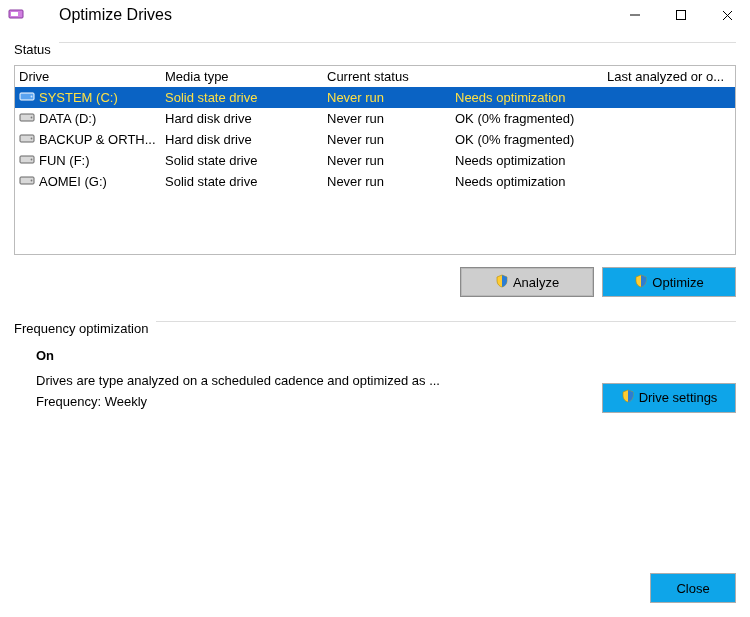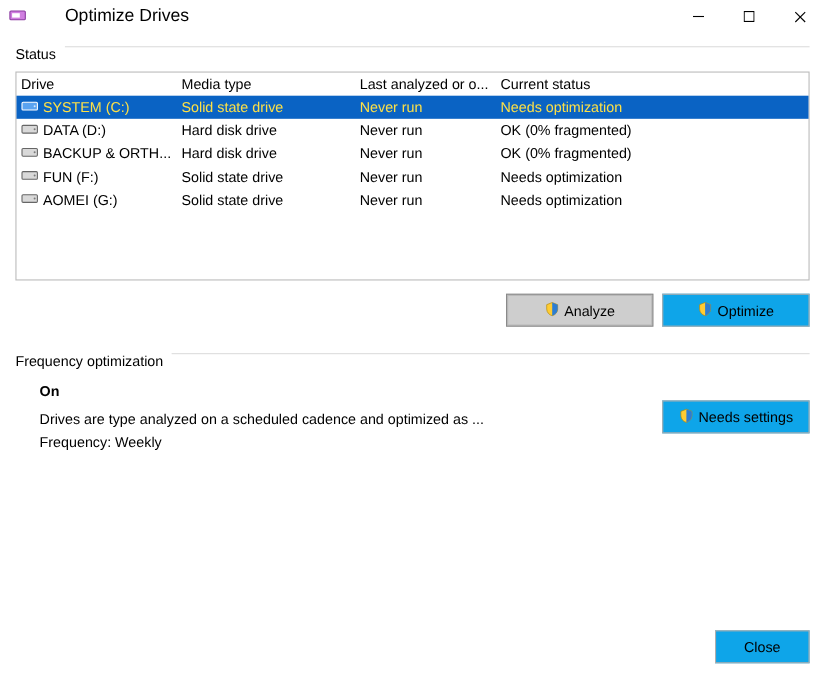--- a/index.html
+++ b/index.html
@@ -91,21 +91,21 @@
     gap: 4px;
     padding: 0 14px;
   }
   button.action.pressed {
     background:#cecece;
     border:1px solid #8a8a8a;
     box-shadow: inset 0 0 0 1px rgba(0,0,0,0.1);
   }
   .schedule-body { padding: 4px 0 0 22px; }
   .sched-on { font-weight: 600; margin-bottom: 8px; }
-  .sched-row { display:flex; align-items:center; }
+  .sched-row { display:flex; align-items:flex-end; }
   .sched-text { flex:1; line-height:1.6; }
   .footer {
     position: absolute;
     left:0; right:0; bottom:0;
     padding: 10px 14px 14px 14px;
     display:flex;
     flex-direction:column;
     gap:10px;
   }
   .footer-btns { display:flex; justify-content:flex-end; }
@@ -146,22 +146,22 @@
 
   <div class="section-head">
     <span class="label">Status</span>
     <span class="rule"></span>
   </div>
 
   <div class="drive-list">
     <div class="row hdr">
       <div class="cell c-drive">Drive</div>
       <div class="cell c-media">Media type</div>
+      <div class="cell c-stat">Current status</div>
       <div class="cell c-last">Last analyzed or o...</div>
-      <div class="cell c-stat">Current status</div>
     </div>
     <div id="drive-rows">
         <div class="row sel">
           <div class="cell c-drive">
         <span><svg class="drive-ico" viewBox="0 0 16 12">
     <rect x="1" y="3" width="14" height="7" rx="1" fill="#5aa3f0" stroke="#fff"></rect>
     <circle cx="12.5" cy="6.5" r="0.9" fill="#cfe5ff"></circle>
   </svg></span>
         <span>SYSTEM (C:)</span>
      </div>
@@ -255,21 +255,21 @@
       </div>
     </div>
     <div style="margin-left:auto; padding-top:2px;">
       <button class="action">
         <span>
           <svg width="14" height="14" viewBox="0 0 14 14">
             <path d="M7 1 L12 3 V7 C12 10 9.5 12.5 7 13 C4.5 12.5 2 10 2 7 V3 Z" fill="#ffcc33" stroke="#b58900" stroke-width="0.6"></path>
             <path d="M7 1 L12 3 V7 C12 10 9.5 12.5 7 13 Z" fill="#2d7dd2"></path>
           </svg>
         </span>
-        <span>Needs settings</span>
+        <span>Drive settings</span>
       </button>
     </div>
   </div>
 </div>
 
 <div class="footer">
   <div class="foot-rule"></div>
   <div class="footer-btns">
     <button class="action" style="min-width:86px;">
       <span>Close</span>

